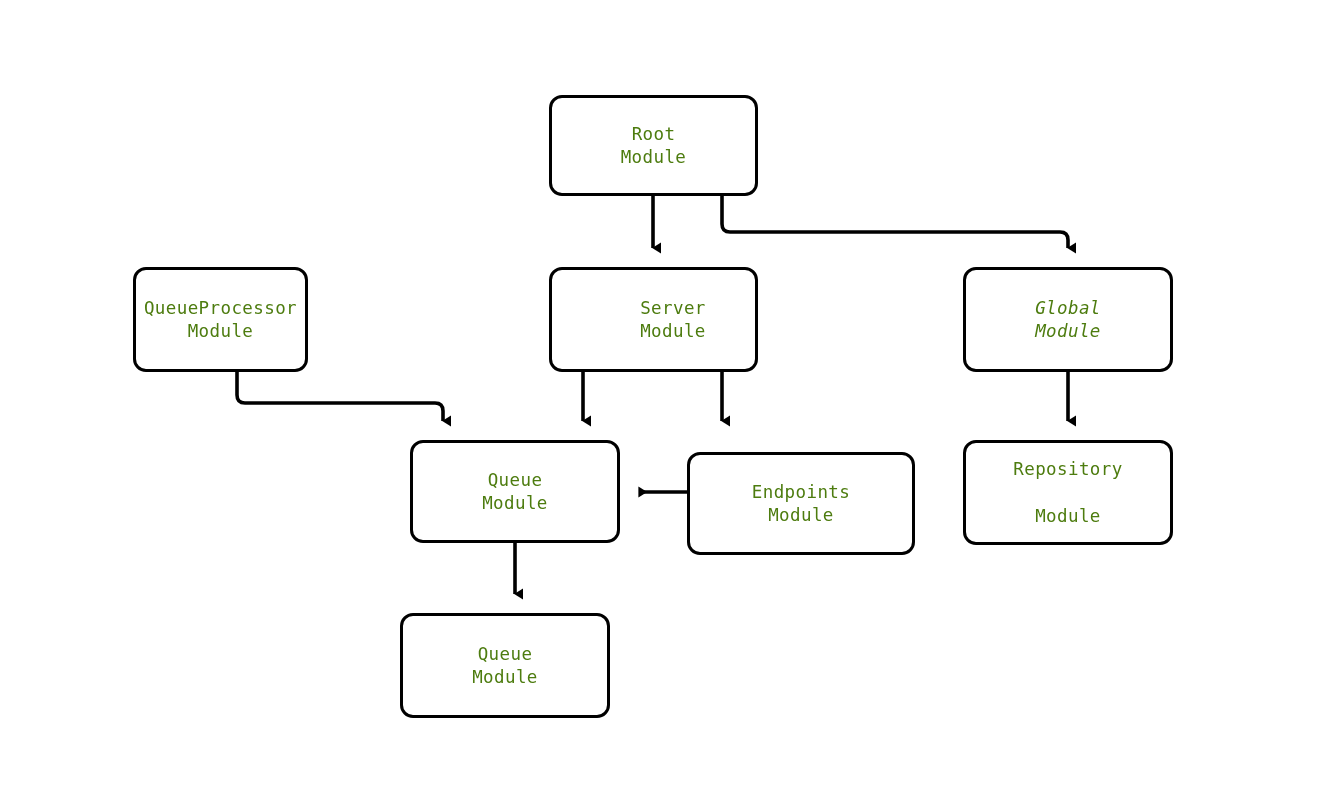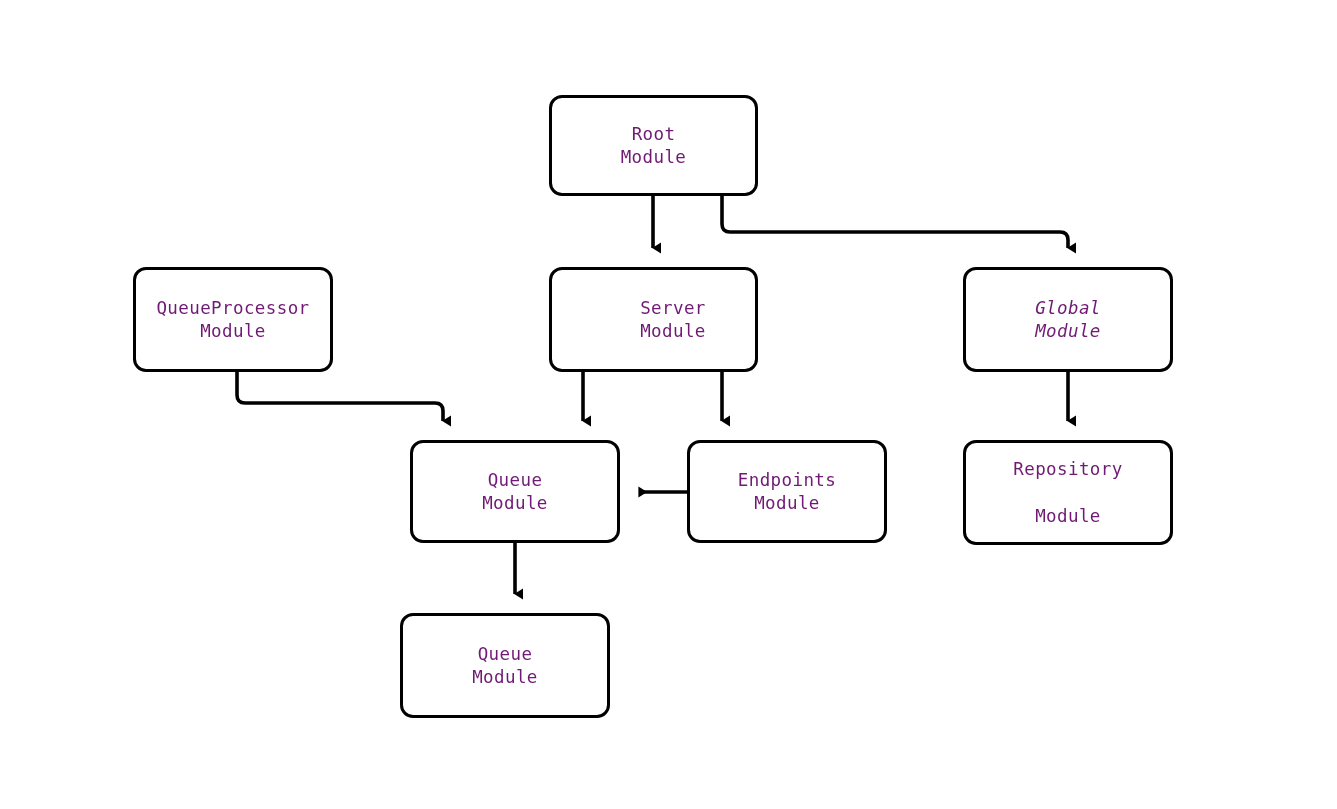--- a/index.html
+++ b/index.html
@@ -34,21 +34,21 @@
     display: flex;
     flex-direction: column;
     align-items: center;
     justify-content: center;
     z-index: 2;
   }
   .node-line {
     font-family: "DejaVu Sans Mono", "Liberation Mono", monospace;
     font-size: 17.5px;
     line-height: 23px;
-    color: #701a75;
+    color: #4d7c0f;
     letter-spacing: 0.4px;
     white-space: nowrap;
   }
 </style>
 </head>
 <body>
 
 <div id="diagram-canvas">
 
   <svg id="edge-layer" viewBox="0 0 1337 809" width="1337" height="809" xmlns="http://www.w3.org/2000/svg">
@@ -80,41 +80,41 @@
       <path d="M 515 543 L 515 594" marker-end="url(#arrowhead-down)"></path>
 
     </g>
   </svg>
 
   <div class="node-box" style="left:549px; top:95px; width:209px; height:101px;">
     <span class="node-line">Root</span>
     <span class="node-line">Module</span>
   </div>
 
-  <div class="node-box" style="left:133px; top:267px; width:200px; height:105px;">
+  <div class="node-box" style="left:133px; top:267px; width:175px; height:105px;">
     <span class="node-line">QueueProcessor</span>
     <span class="node-line">Module</span>
   </div>
 
   <div class="node-box" style="left:549px; top:267px; width:209px; height:105px;padding-left:39px;">
     <span class="node-line">Server</span>
     <span class="node-line">Module</span>
   </div>
 
   <div class="node-box" style="left:963px; top:267px; width:210px; height:105px;font-style:italic;">
     <span class="node-line">Global</span>
     <span class="node-line">Module</span>
   </div>
 
   <div class="node-box" style="left:410px; top:440px; width:210px; height:103px;">
     <span class="node-line">Queue</span>
     <span class="node-line">Module</span>
   </div>
 
-  <div class="node-box" style="left:687px; top:440px; width:200px; height:103px;">
+  <div class="node-box" style="left:687px; top:452px; width:228px; height:103px;">
     <span class="node-line">Endpoints</span>
     <span class="node-line">Module</span>
   </div>
 
   <div class="node-box" style="left:963px; top:440px; width:210px; height:105px;gap:24px;">
     <span class="node-line">Repository</span>
     <span class="node-line">Module</span>
   </div>
 
   <div class="node-box" style="left:400px; top:613px; width:210px; height:105px;">

